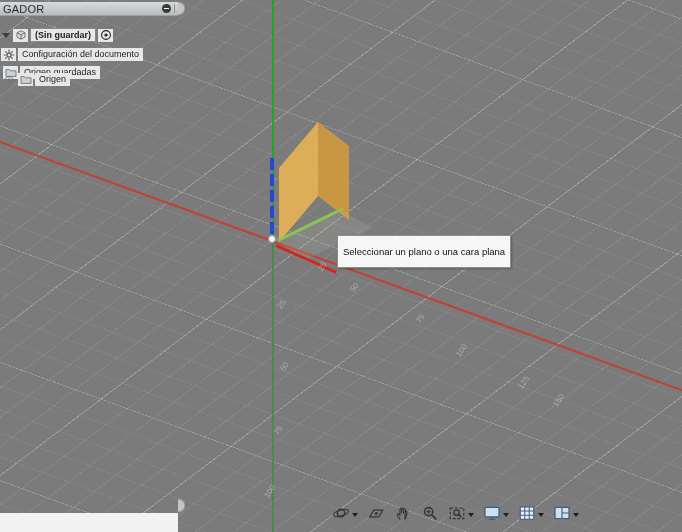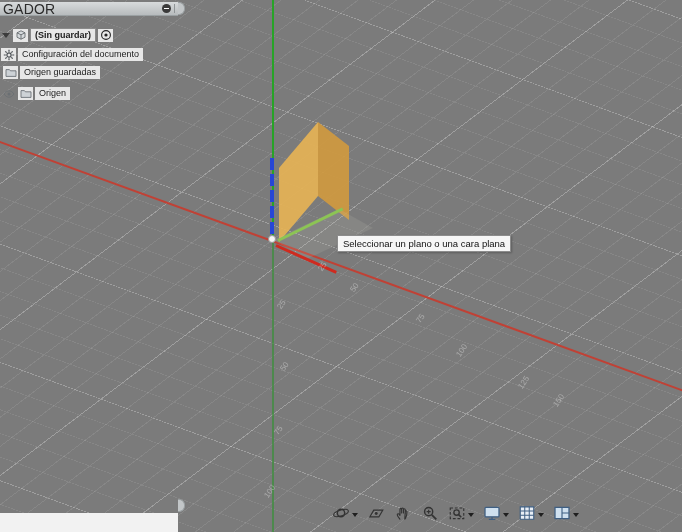--- a/index.html
+++ b/index.html
@@ -28,26 +28,26 @@
   .origin-dot{position:absolute;left:268px;top:235px;width:8px;height:8px;border-radius:50%;
               background:#f4f4f4;border:1px solid #9a9a9a;box-sizing:border-box;}
 
   .planes{position:absolute;left:0;top:0;}
 
   .tick{position:absolute;font-size:8px;color:rgba(228,228,228,0.45);transform:rotate(-55deg);}
 
   
   .tooltip{position:absolute;left:337px;top:235px;height:15px;line-height:15px;
            background:#f6f6f6;border:1px solid #8c8c8c;color:#111;font-size:9.5px;
-           padding:0 5px;white-space:nowrap;box-shadow:1px 1px 2px rgba(0,0,0,0.25);}
+           padding:8px 5px;white-space:nowrap;box-shadow:1px 1px 2px rgba(0,0,0,0.25);}
 
   
   .panel-header{position:absolute;width:178px;height:13px;display:flex;align-items:center;
     background:linear-gradient(#d8dbdc,#b7bbbd);border-bottom:1px solid #9aa0a2;}
-  .panel-header .ph-label{font-size:14px;color:#2b2b2b;padding-left:3px;flex:1;letter-spacing:0.2px;}
+  .panel-header .ph-label{font-size:11px;color:#2b2b2b;padding-left:3px;flex:1;letter-spacing:0.2px;}
   .ph-circle{width:9px;height:9px;border-radius:50%;background:#3a3a3a;position:relative;margin-right:3px;cursor:pointer;}
   .ph-circle .bar{position:absolute;left:2px;top:4px;width:5px;height:1.4px;background:#fff;}
   .ph-circle .dot{position:absolute;left:3px;top:3px;width:3px;height:3px;border-radius:50%;background:#fff;}
   .ph-divider{width:1px;height:9px;background:#8f9496;margin-right:3px;}
   .panel-handle{position:absolute;width:7px;height:13px;background:#c2c6c8;border-radius:0 6px 6px 0;
                 border:1px solid #9aa0a2;border-left:none;box-sizing:border-box;cursor:pointer;}
 
   .prow{position:absolute;display:flex;align-items:center;gap:2px;cursor:pointer;}
   .icon-box{width:15px;height:13px;background:#e7e7e7;display:flex;align-items:center;justify-content:center;flex:none;}
   .label-chip{height:13px;line-height:13px;background:#e7e7e7;font-size:9px;color:#1c1c1c;
@@ -137,21 +137,21 @@
 
   <div class="prow" style="left:3px;top:66px">
     <span class="icon-box">
       <svg width="12" height="12" viewBox="0 0 12 12">
         <path d="M1 2.6h3.4l1 1.2H11v5.6H1z" fill="#cdd2d6" stroke="#60666b" stroke-width="0.8"></path>
       </svg>
     </span>
     <span class="label-chip">Origen guardadas</span>
   </div>
 
-  <div class="prow" style="left:1px;top:87px">
+  <div class="prow" style="left:1px;top:73px">
     <span class="icon-box" style="background:transparent">
       <svg width="12" height="12" viewBox="0 0 12 12">
         <path d="M1 6c1.6-2.2 3.2-3.2 5-3.2S9.4 3.8 11 6c-1.6 2.2-3.2 3.2-5 3.2S2.6 8.2 1 6z" fill="none" stroke="#6a6f73" stroke-width="0.9"></path>
         <circle cx="6" cy="6" r="1.5" fill="#6a6f73"></circle>
       </svg>
     </span>
     <span class="icon-box">
       <svg width="12" height="12" viewBox="0 0 12 12">
         <path d="M1 2.6h3.4l1 1.2H11v5.6H1z" fill="#cdd2d6" stroke="#60666b" stroke-width="0.8"></path>
       </svg>

